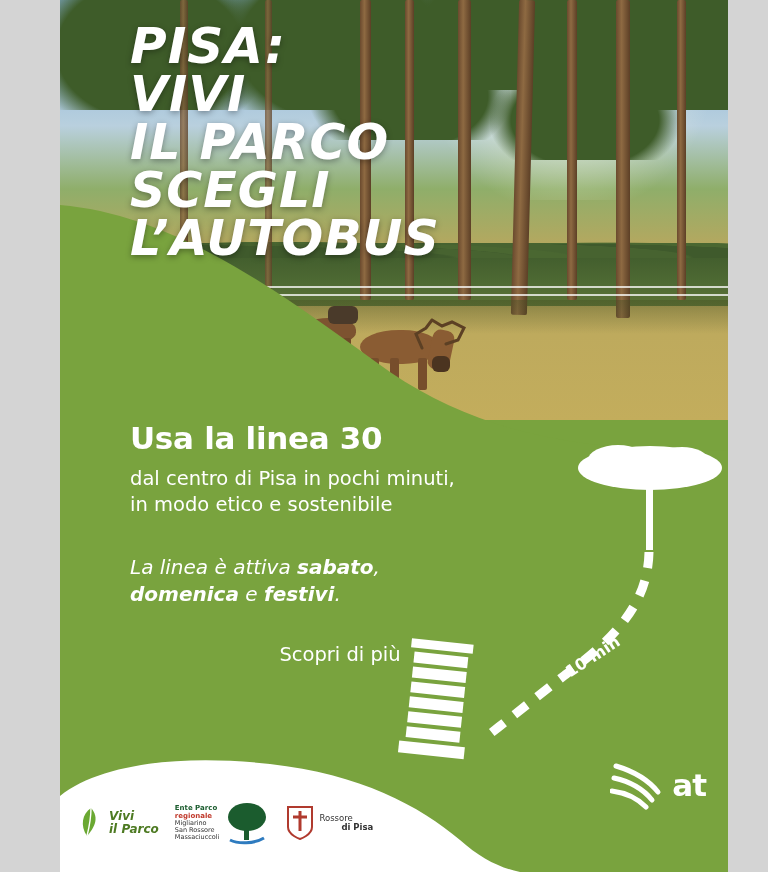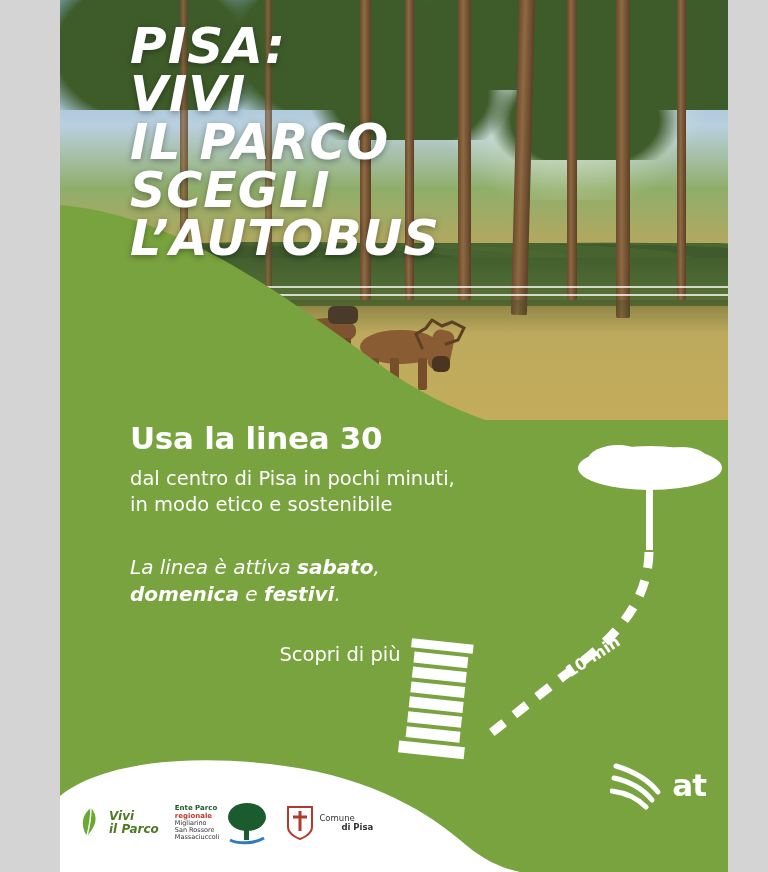--- a/index.html
+++ b/index.html
@@ -396,20 +396,20 @@
         <path d="M6 40 C14 44 30 44 40 38" stroke="#2e7bbf" stroke-width="3" fill="none"></path>
       </svg>
     </div>
 
     <div class="logo">
       <svg width="28" height="36" viewBox="0 0 28 36">
         <path d="M2 2 H26 V22 C26 30 14 34 14 34 C14 34 2 30 2 22 Z" fill="#ffffff" stroke="#b03a2e" stroke-width="2"></path>
         <path d="M14 6 L14 26 M7 12 L21 12" stroke="#b03a2e" stroke-width="3"></path>
       </svg>
       <div class="logo-txt">
-        <div style="font-size:8.5px; color:#333;">Comune</div>
+        <div style="font-size:8.5px; color:#333;">Rossore</div>
         <div style="font-weight:bold; font-size:8.5px; color:#333;margin-left:22px;">di Pisa</div>
       </div>
     </div>
 
   </div>
 
 </div>
 
 </body></html>

